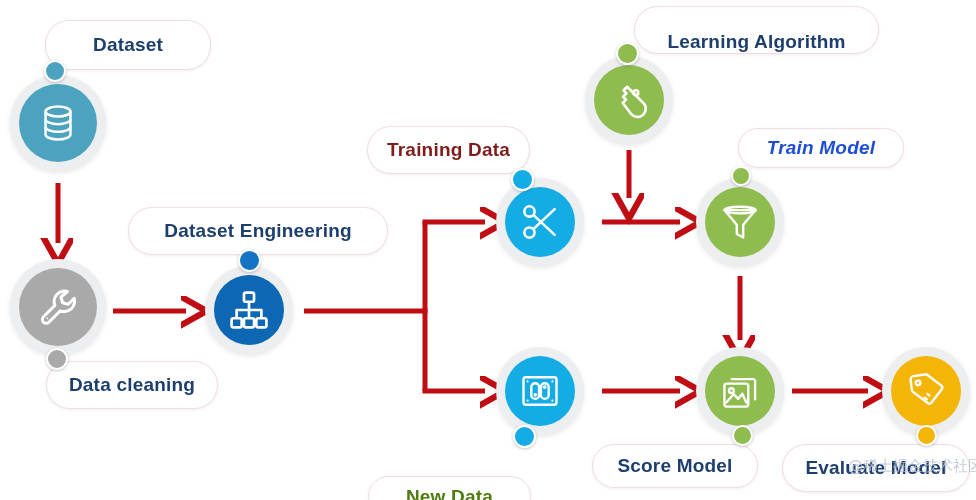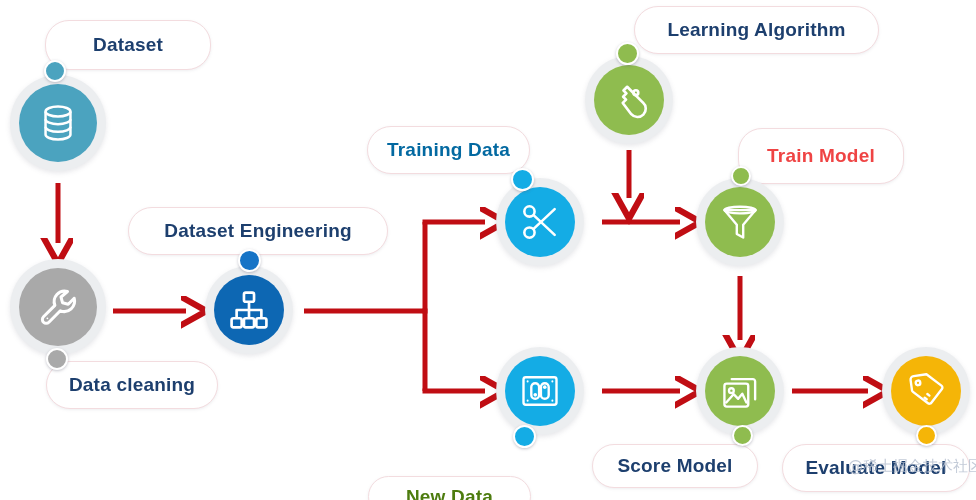--- a/index.html
+++ b/index.html
@@ -105,30 +105,30 @@
 
   <div class="pill" id="pill-0" style="left: 45px; top: 20px; width: 166px; height: 50px; color: rgb(29, 63, 110); border-color: rgb(243, 220, 223); justify-content: center;">
       <span>Dataset</span>
     </div>
   <div class="pill" id="pill-1" style="left: 46px; top: 361px; width: 172px; height: 48px; color: rgb(29, 63, 110); border-color: rgb(243, 220, 223);">
       <span>Data cleaning</span>
     </div>
   <div class="pill" id="pill-2" style="left: 128px; top: 207px; width: 260px; height: 48px; color: rgb(29, 63, 110); border-color: rgb(243, 220, 223);">
       <span>Dataset Engineering</span>
     </div>
-  <div class="pill" id="pill-3" style="left: 367px; top: 126px; width: 163px; height: 48px; color: #0369a1; border-color: rgb(243, 220, 223);">
+  <div class="pill" id="pill-3" style="left: 367px; top: 126px; width: 163px; height: 48px; color: #7f1d1d; border-color: rgb(243, 220, 223);">
       <span>Training Data</span>
     </div>
   <div class="pill" id="pill-4" style="left: 368px; top: 444px; width: 163px; height: 41px; color: #4d7c0f; border-color: rgb(243, 220, 223); margin-top: 32px;">
       <span>New Data</span>
     </div>
-  <div class="pill" id="pill-5" style="left: 634px; top: 6px; width: 245px; height: 48px; color: rgb(29, 63, 110); border-color: rgb(243, 220, 223);">
+  <div class="pill" id="pill-5" style="left: 634px; top: 6px; width: 245px; height: 48px; color: rgb(29, 63, 110); border-color: rgb(243, 220, 223); align-items: flex-end;">
       <span>Learning Algorithm</span>
     </div>
-  <div class="pill" id="pill-6" style="left: 738px; top: 128px; width: 166px; height: 56px; color: #ef4444; border-color: rgb(243, 220, 223);">
+  <div class="pill" id="pill-6" style="left: 738px; top: 128px; width: 166px; height: 40px; color: #1d4ed8; border-color: rgb(243, 220, 223); font-style: italic;">
       <span>Train Model</span>
     </div>
   <div class="pill" id="pill-7" style="left: 592px; top: 444px; width: 166px; height: 44px; color: rgb(29, 63, 110); border-color: rgb(243, 220, 223);">
       <span>Score Model</span>
     </div>
   <div class="pill" id="pill-8" style="left: 782px; top: 444px; width: 188px; height: 48px; color: rgb(29, 63, 110); border-color: rgb(243, 220, 223);">
       <span>Evaluate Model</span>
     </div>
 
   <div class="node" id="node-0" style="left: 10px; top: 75px; width: 96px; height: 96px; background: rgb(236, 238, 240);">

